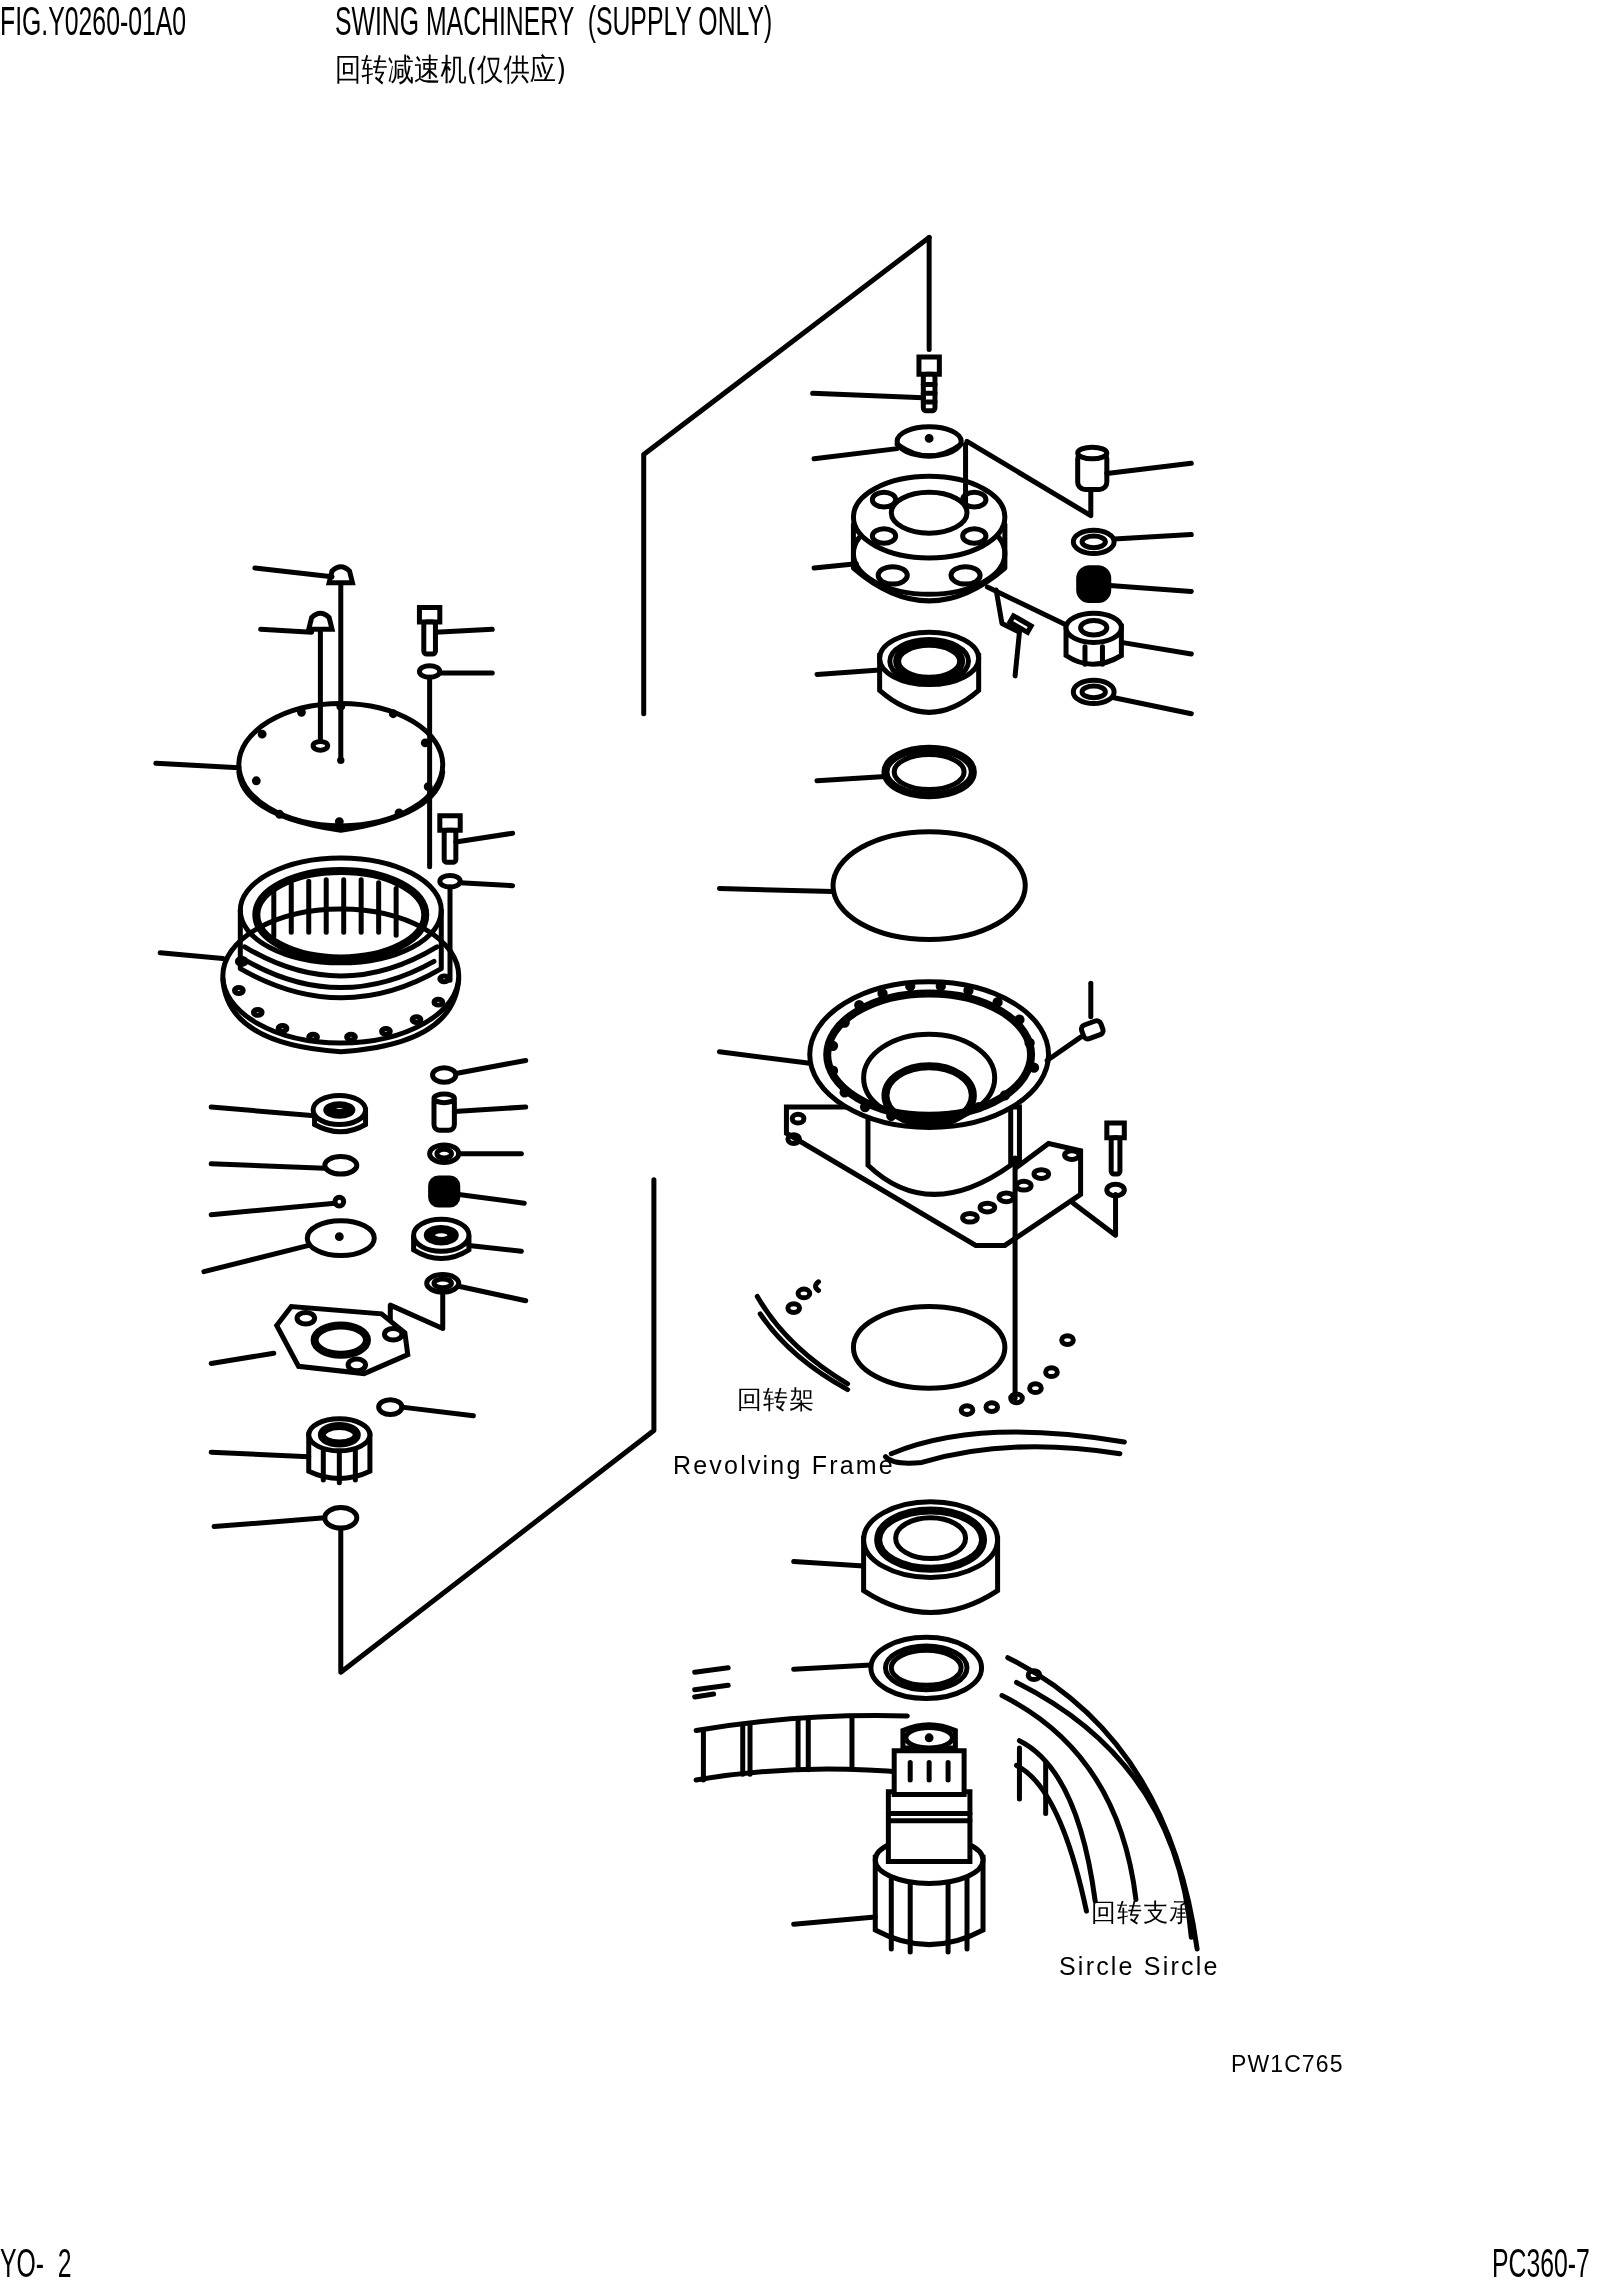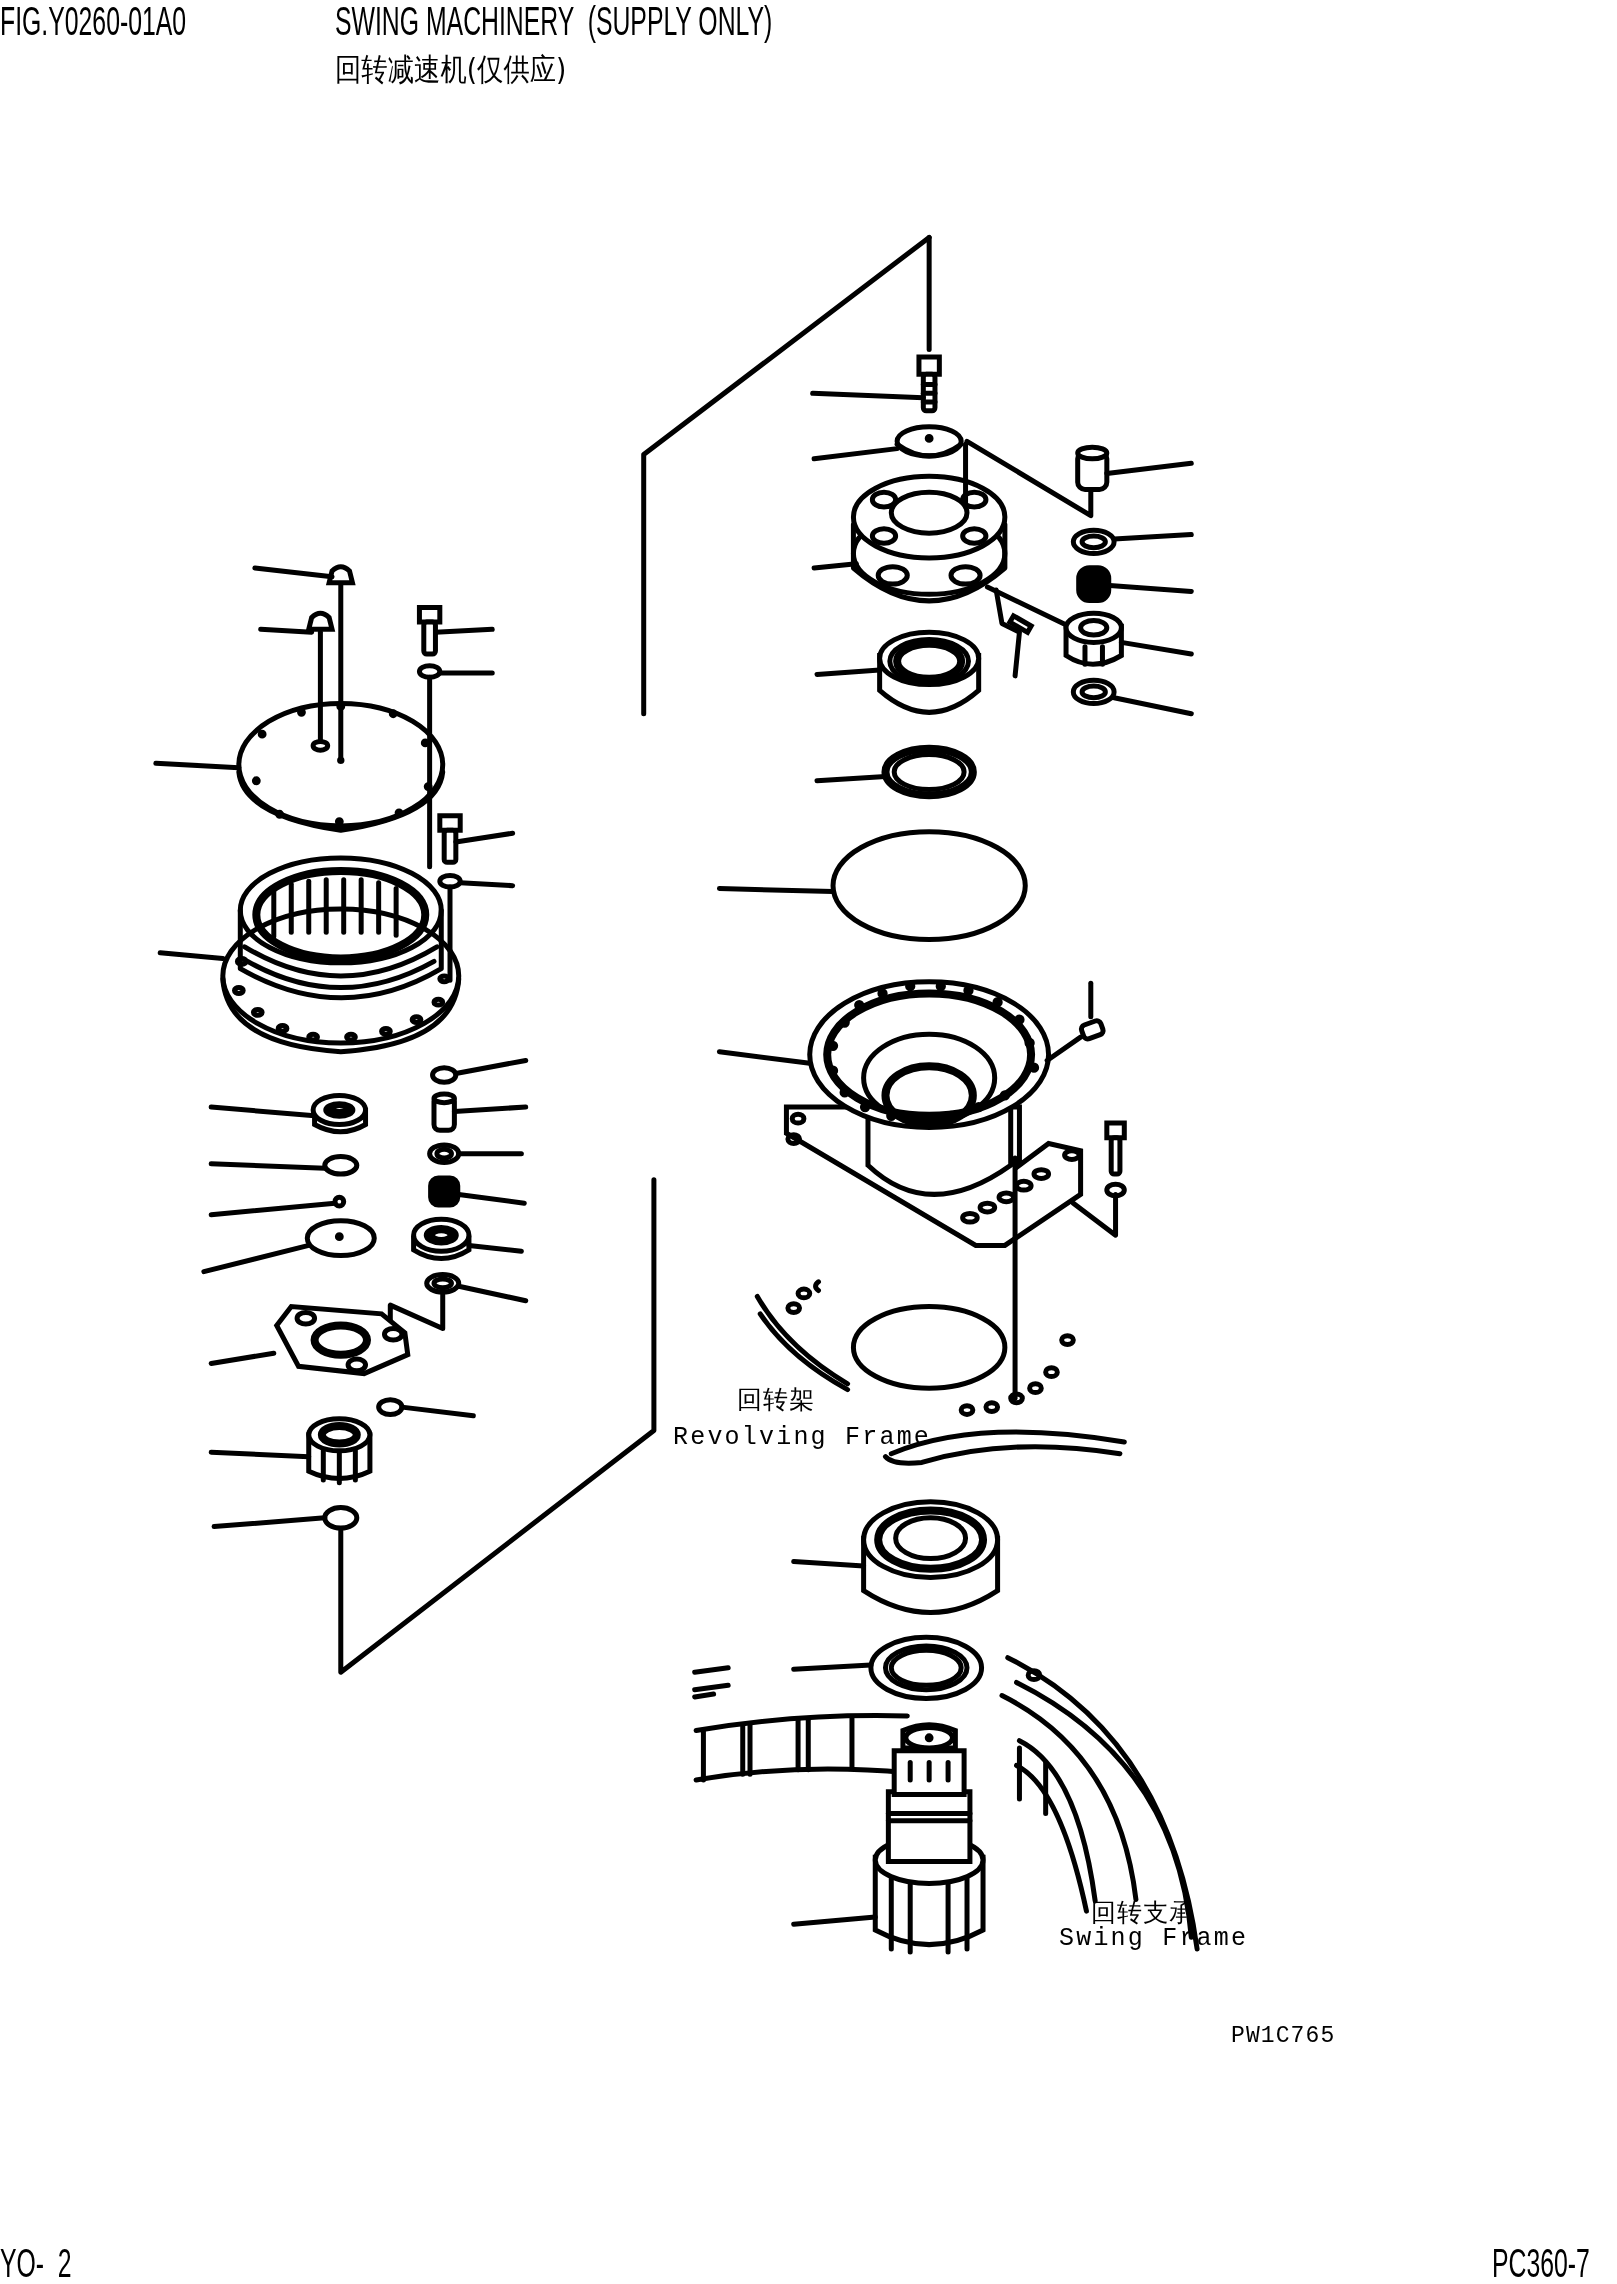--- a/index.html
+++ b/index.html
@@ -1,20 +1,20 @@
 <!DOCTYPE html>
 <html style="font-size:8.6px"><head>
 <meta charset="utf-8">
 <style>
   html, body { margin: 0; padding: 0; background: #ffffff; }
   body { width: 1618px; height: 2284px; position: relative; overflow: hidden; font-family: "DejaVu Sans Mono", "Liberation Mono", monospace; color: #000; }
   .txt { position: absolute; white-space: pre; color: #000; line-height: 1; }
   .hdr { font-family: "Liberation Sans Narrow", "Liberation Sans", sans-serif; transform: scaleX(0.62); transform-origin: left top; font-size: 40px; }
   .cn { font-family: "DejaVu Sans", sans-serif; font-size: 31px; transform: scaleX(0.85); transform-origin: left top; }
-  .lbl { font-family: Liberation Mono, monospace; font-size: 25px; letter-spacing: 2.2px; }
+  .lbl { font-family: Liberation Sans, sans-serif; font-size: 25px; letter-spacing: 2.2px; margin-top: 28px; }
   .lblcn { font-family: "DejaVu Sans", sans-serif; font-size: 25px; letter-spacing: 1.1px; }
   #drawing { position: absolute; left: 0; top: 0; width: 1618px; height: 2284px; }
   #drawing * { vector-effect: non-scaling-stroke; }
   .s { fill: none; stroke: #000; stroke-width: 5; stroke-linecap: round; stroke-linejoin: round; }
   .t { fill: none; stroke: #000; stroke-width: 8; }
   .w { fill: #fff; stroke: #000; stroke-width: 5; }
   .k { fill: #000; stroke: #000; stroke-width: 3; }
 </style>
 </head>
 <body>
@@ -404,18 +404,18 @@
   </g>
   <g>
     <ellipse class="s" cx="234" cy="1042" rx="11" ry="7"></ellipse>
     <polyline class="s" points="147,1048 223,1042"></polyline>
   </g>
 </svg>
 
 <div class="txt lblcn" style="left:737px; top:1387px;text-align:center;">回转架</div>
 <div class="txt lbl" style="left:673px; top:1425px;">Revolving Frame</div>
 <div class="txt lblcn" style="left:1091px; top:1888px;margin-top:12px;">回转支承</div>
-<div class="txt lbl" style="left:1059px; top:1926px;">Swing Frame</div>
+<div class="txt lbl" style="left:1059px; top:1926px;">Sircle Sircle</div>
 <div class="txt lbl" style="left:1231px; top:2025px; font-size:23px; letter-spacing:1.1px;">PW1C765</div>
 
 <div class="txt hdr" style="left:0px; top:2243px;">YO-  2</div>
 <div class="txt hdr" style="left:1492px; top:2243px;">PC360-7</div>
 
 
 </body></html>

